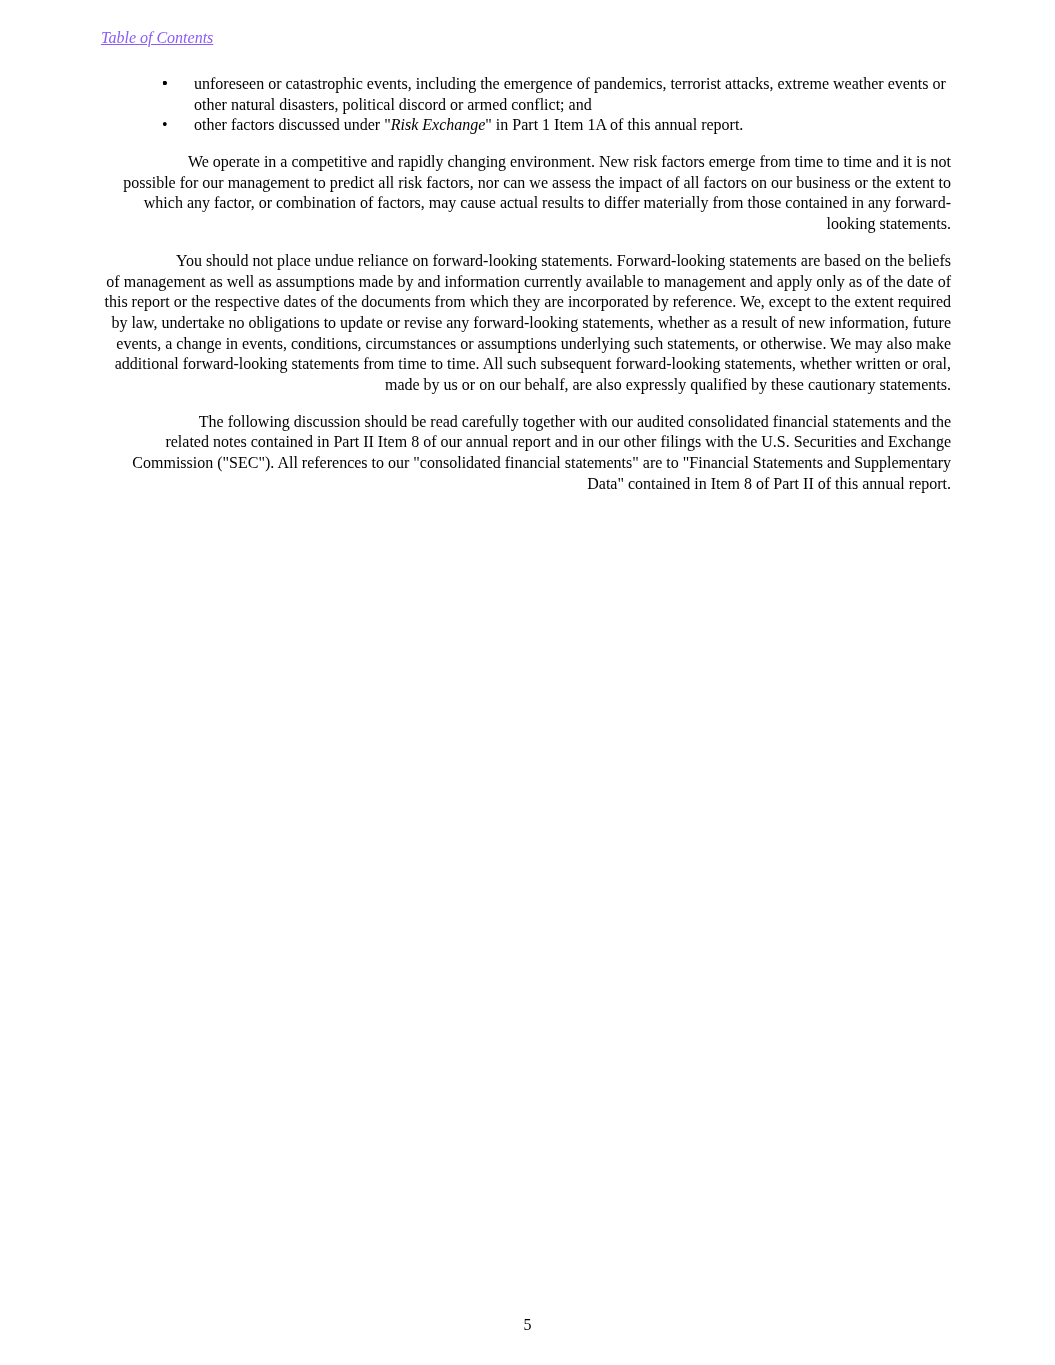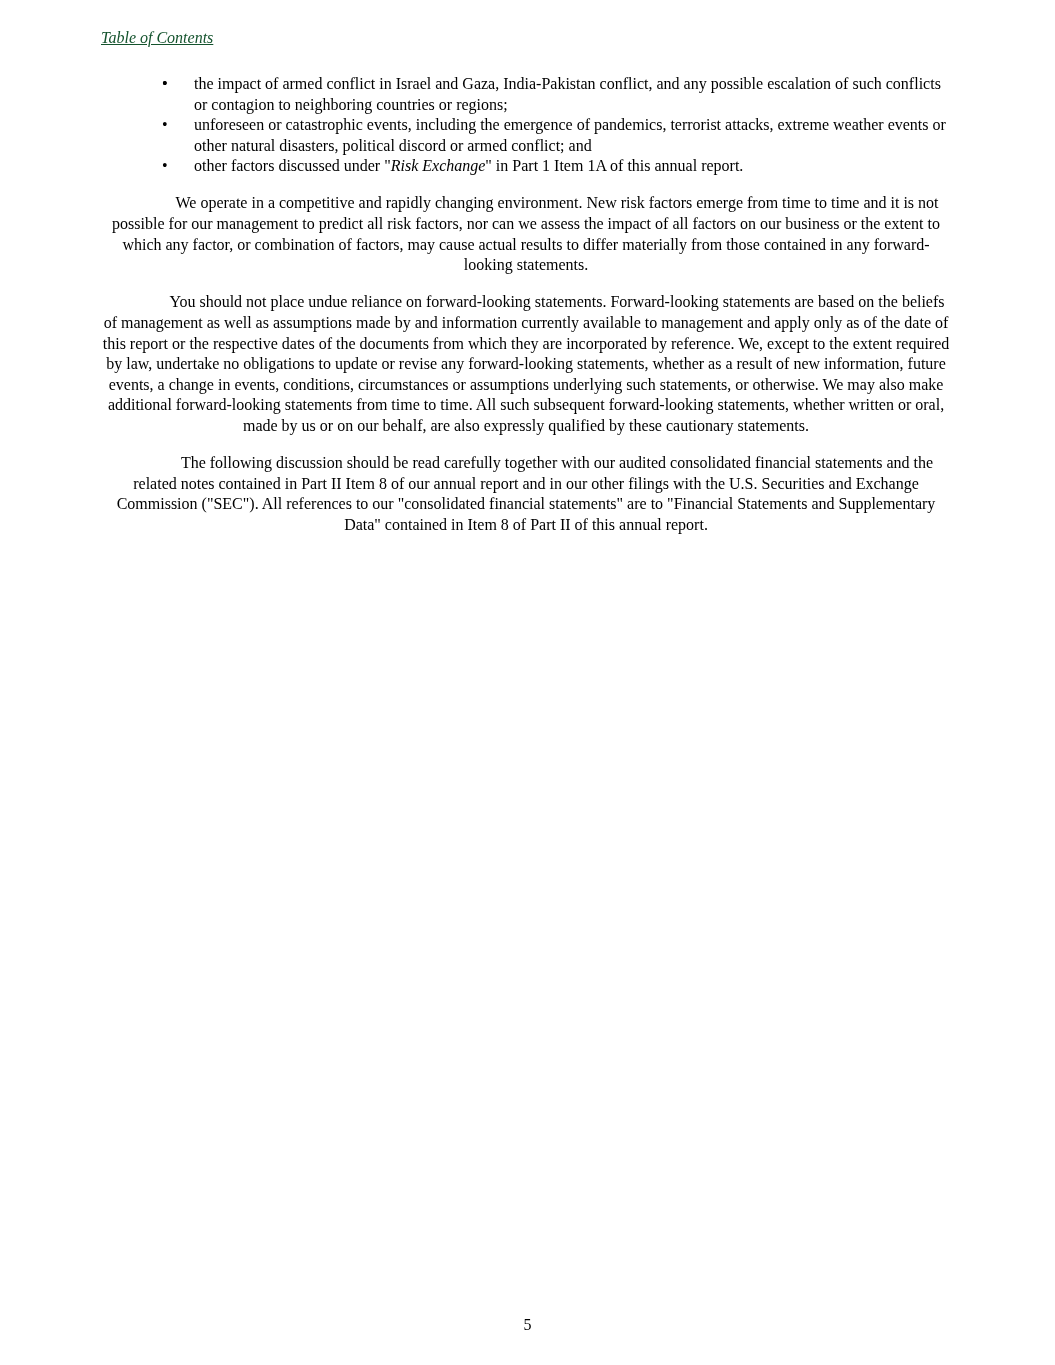--- a/index.html
+++ b/index.html
@@ -14,21 +14,21 @@
       font-family: "Liberation Serif", serif;
       font-size: 16px;
       color: #000000;
       overflow: hidden;
     }
     .toc-link {
       position: absolute;
       left: 101px;
       top: 28px;
       font-style: italic;
-      color: #14532d;
+      color: #8b5cf6;
       text-decoration: underline;
       font-size: 16px;
       line-height: 19px;
       cursor: pointer;
     }
     .content {
       position: absolute;
       left: 101px;
       top: 74px;
       width: 850px;
@@ -45,21 +45,21 @@
       margin: 0;
     }
     ul.bullets li .bullet {
       position: absolute;
       left: 61px;
       top: 0;
     }
     p.para {
       margin: 16.5px 0 0 0;
       text-indent: 62px;
-      text-align: center;
+      text-align: right;
     }
     .page-number {
       position: absolute;
       left: 0;
       width: 1055px;
       top: 1316px;
       text-align: center;
       font-size: 16px;
     }
   </style>
@@ -68,21 +68,20 @@
 
 <a class="toc-link">Table of Contents</a>
 
 <div class="content">
   <ul class="bullets">
     <li>
       <span class="bullet">•</span>
     </li>
     <li>
       <span class="bullet">•</span>
-      <span>the impact of armed conflict in Israel and Gaza, India-Pakistan conflict, and any possible escalation of such conflicts or contagion to neighboring countries or regions;</span>
     </li>
     <li>
       <span class="bullet">•</span>
       <span>unforeseen or catastrophic events, including the emergence of pandemics, terrorist attacks, extreme weather events or other natural disasters, political discord or armed conflict; and</span>
     </li>
     <li>
       <span class="bullet">•</span>
       <span><span>other factors discussed under "</span><em>Risk Exchange</em><span>" in Part 1 Item 1A of this annual report.</span></span>
     </li>
   </ul>

